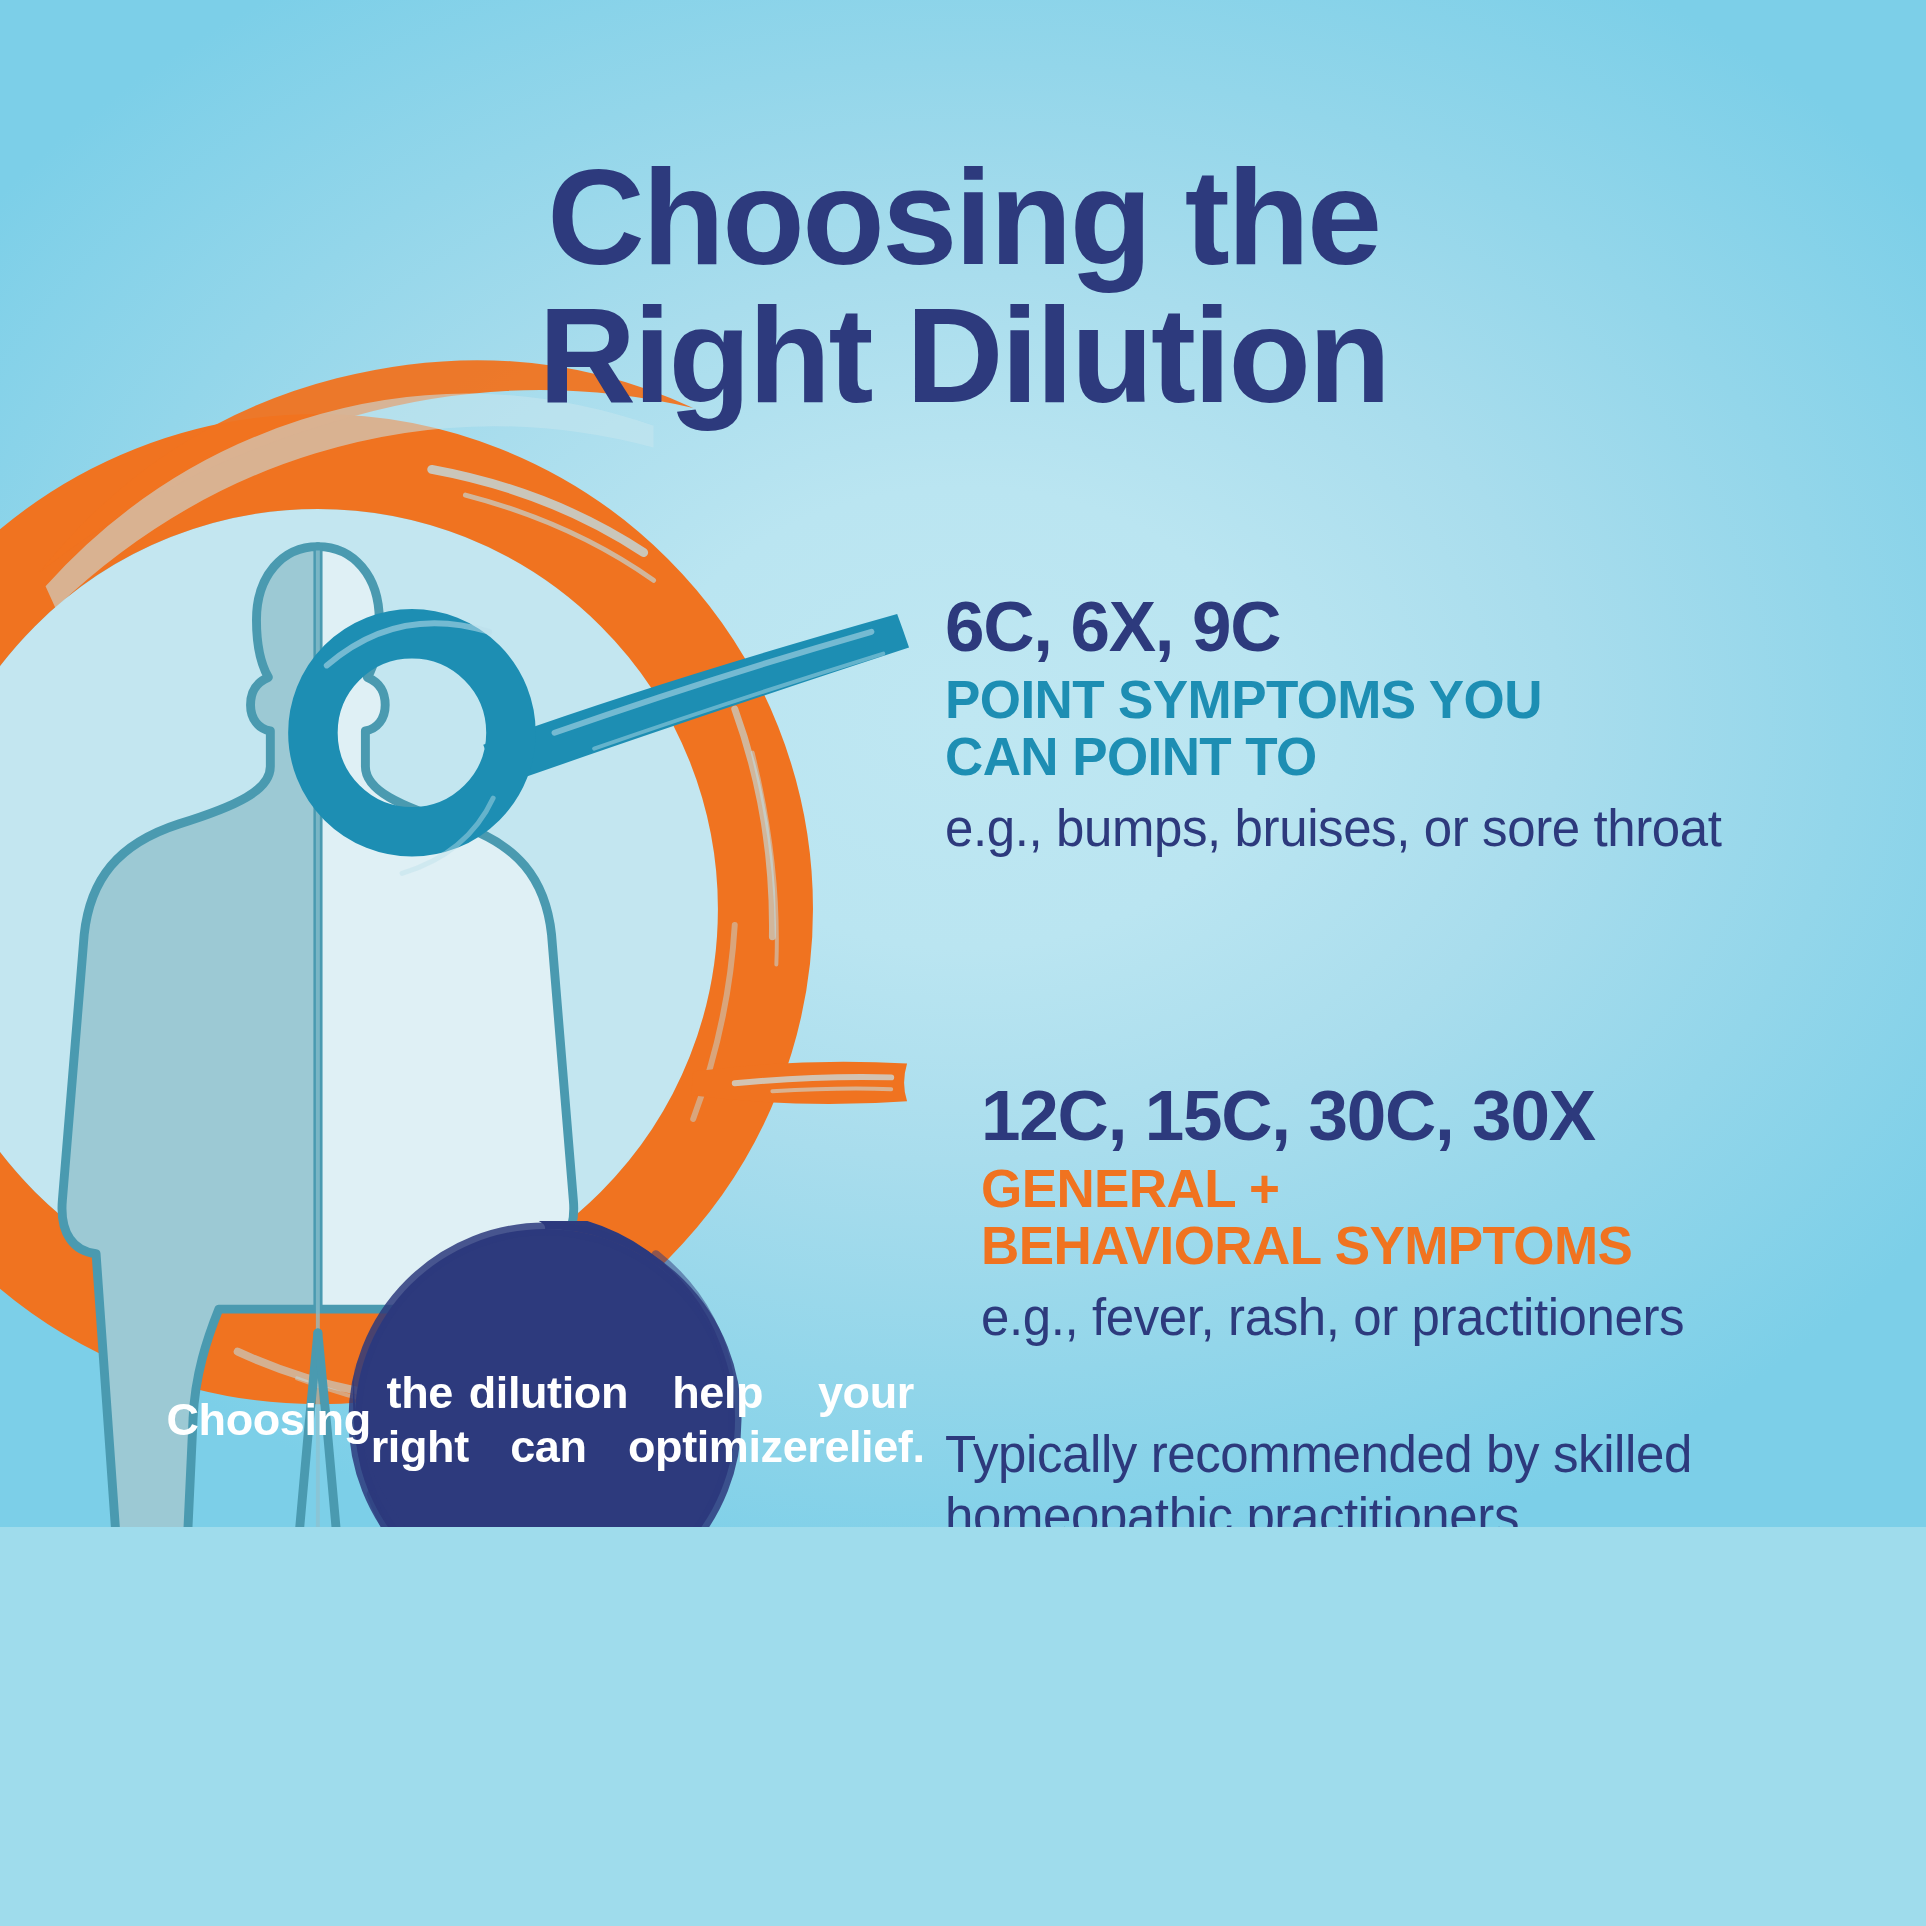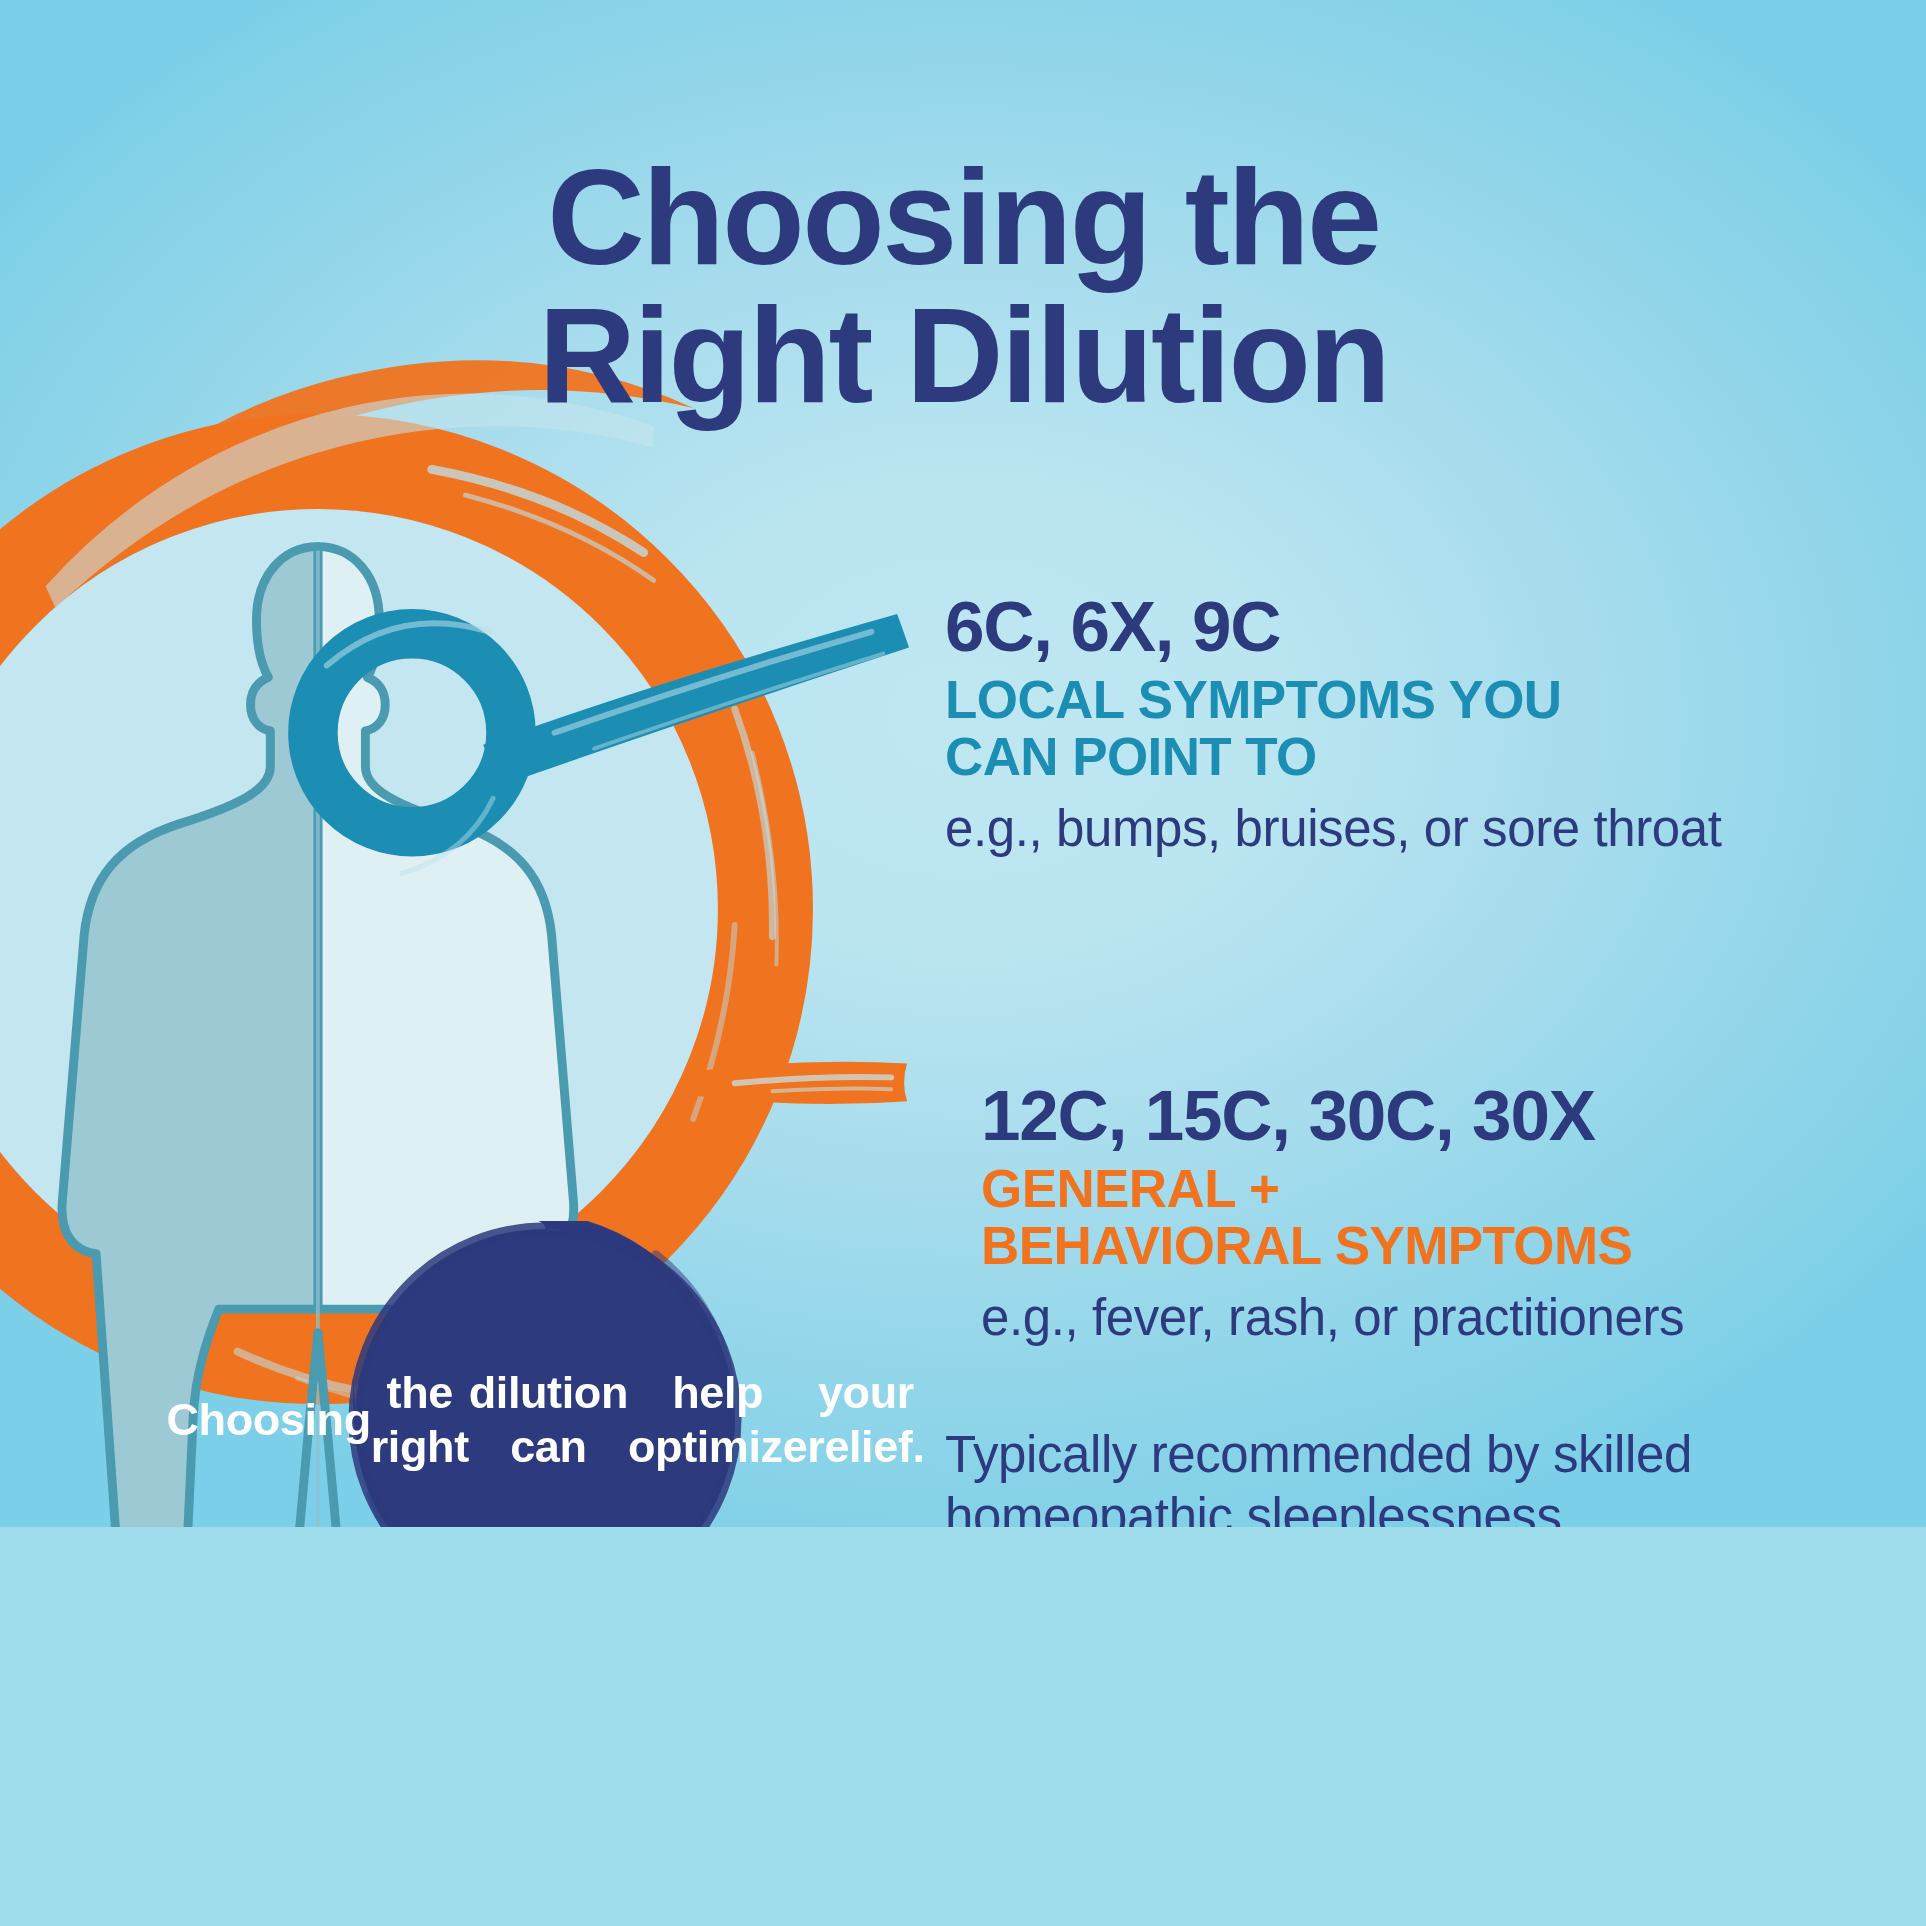--- a/index.html
+++ b/index.html
@@ -241,37 +241,37 @@
       <span>help optimize</span>
       <span>your relief.</span>
     </div>
   </div>
 
   <div class="col">
 
     <div class="blk" id="b1">
       <div class="dil">6C, 6X, 9C</div>
       <div class="sub teal">
-        <div>LOCAL SYMPTOMS YOU</div>
+        <div>POINT SYMPTOMS YOU</div>
         <div>CAN POINT TO</div>
       </div>
       <div class="eg">e.g., bumps, bruises, or sore throat</div>
     </div>
 
     <div class="blk" id="b2">
       <div class="dil">12C, 15C, 30C, 30X</div>
       <div class="sub orange">
         <div>GENERAL +</div>
         <div>BEHAVIORAL SYMPTOMS</div>
       </div>
       <div class="eg">e.g., fever, rash, or practitioners</div>
     </div>
 
     <div class="blk" id="b3">
       <div class="body">
         <div>Typically recommended by skilled</div>
-        <div>homeopathic sleeplessness.</div>
+        <div>homeopathic practitioners.</div>
       </div>
     </div>
 
   </div>
 </div>
 
 
 </body></html>

